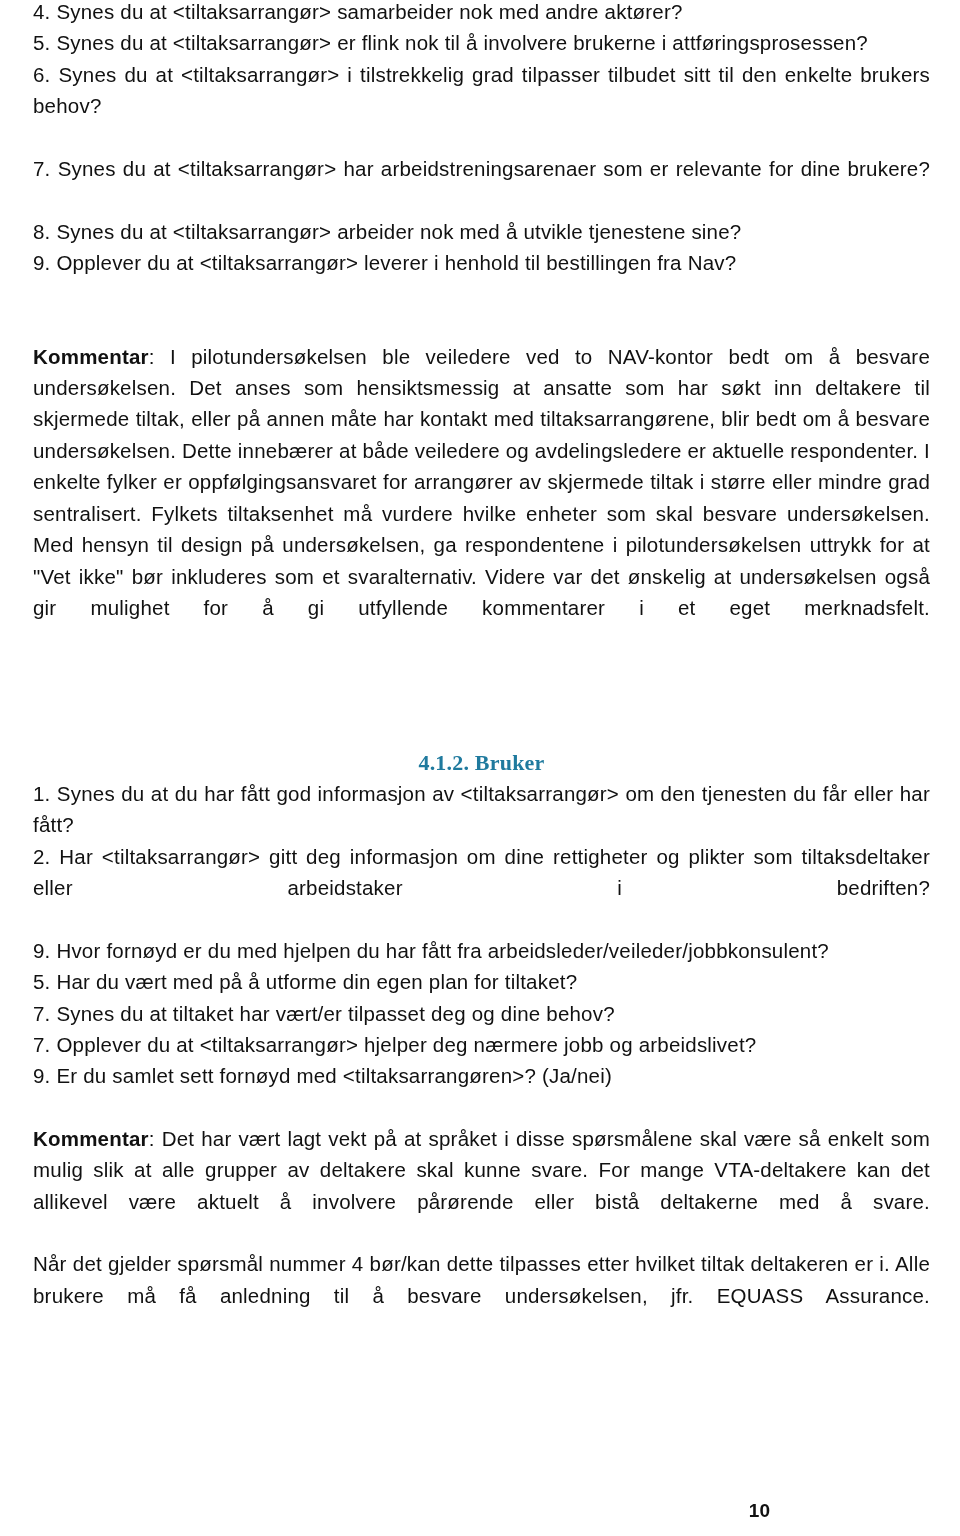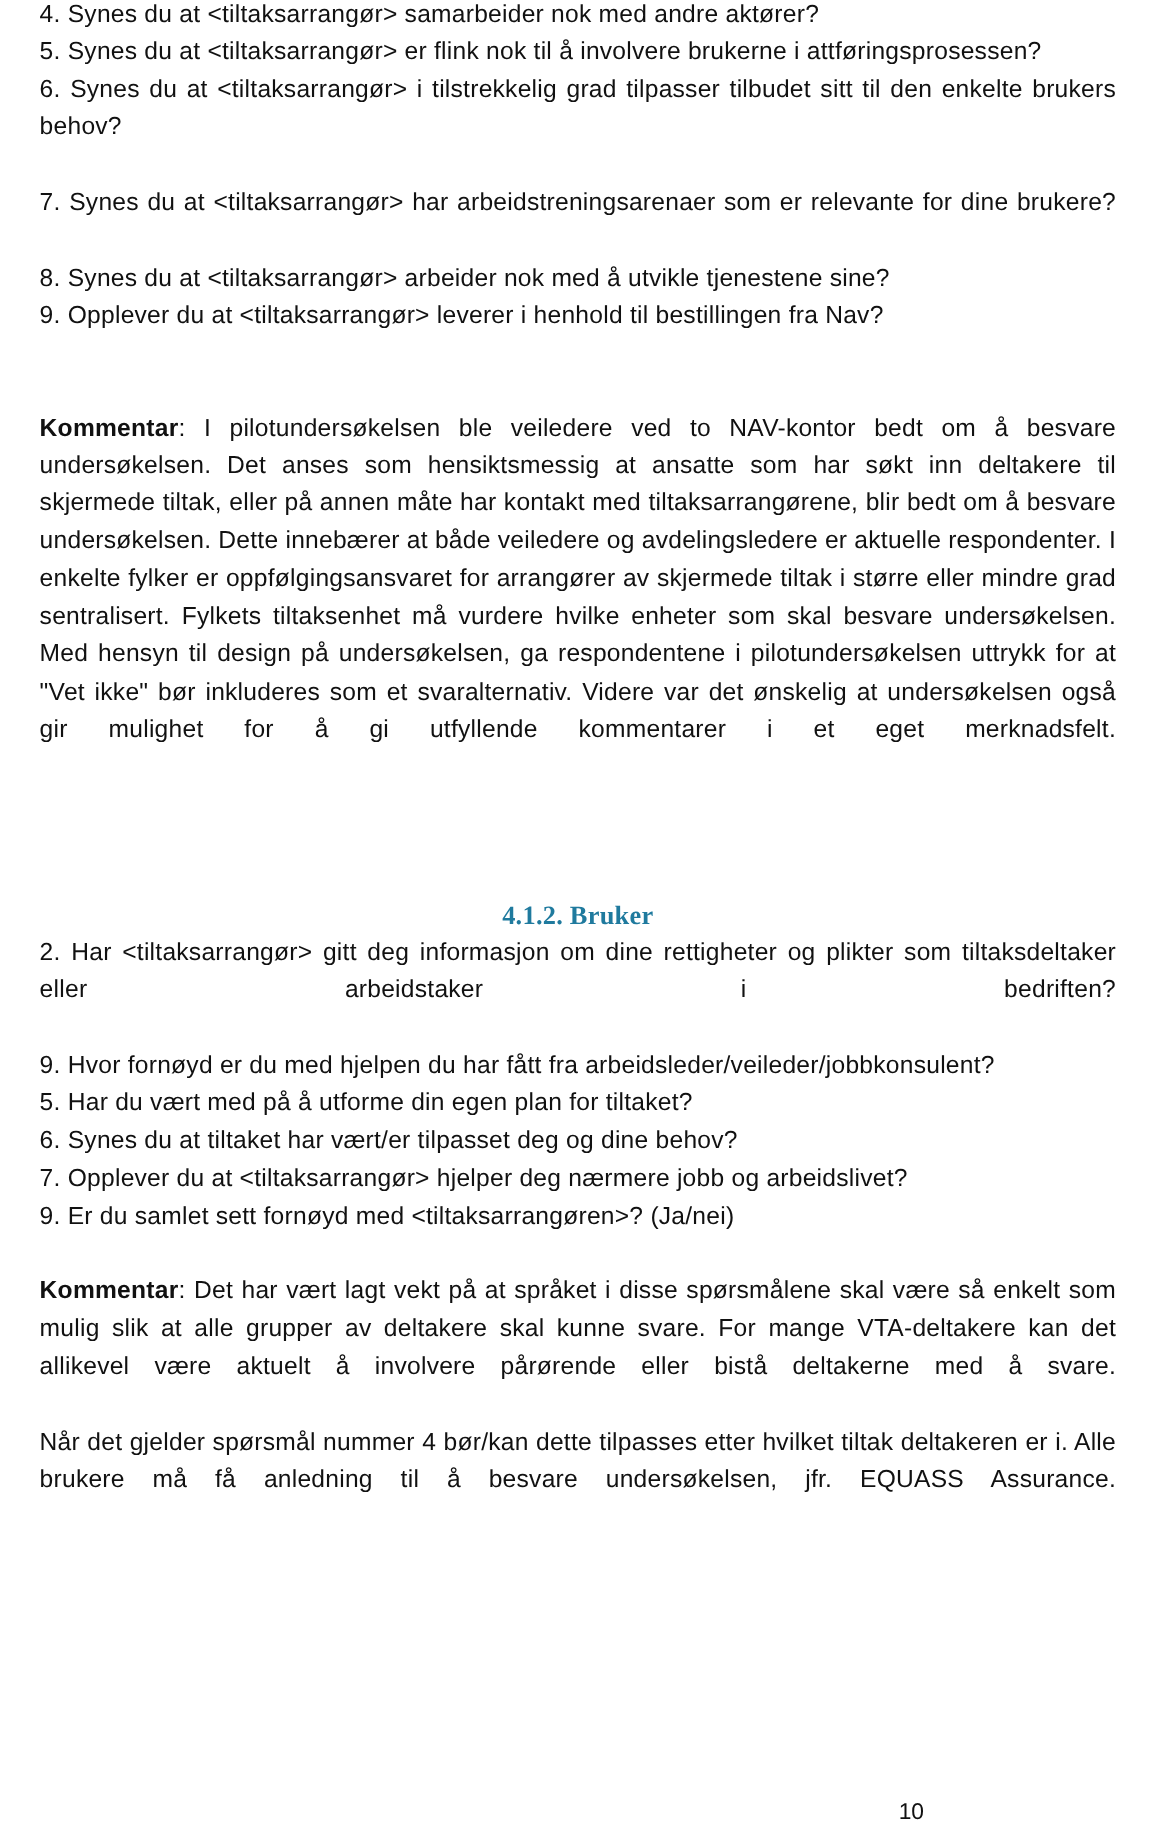--- a/index.html
+++ b/index.html
@@ -56,20 +56,21 @@
     font-weight: bold;
   }
   .page-number {
     position: absolute;
     right: 30px;
     bottom: 14px;
     font-size: 19px;
     line-height: 22px;
     color: #111111;
     font-family: "Liberation Sans", sans-serif;
+    font-weight: bold;
   }
   
   .para::after {
     content: "";
     display: inline-block;
     width: 100%;
   }
   .para.nojustify-after::after {
     content: none;
   }
@@ -88,24 +89,25 @@
     <p class="para nojustify-after">9. Opplever du at &lt;tiltaksarrangør&gt; leverer i henhold til bestillingen fra Nav?</p>
 
     <div class="spacer-2"></div>
 
     <p class="para"><span class="kommentar-label">Kommentar</span><span>: I pilotundersøkelsen ble veiledere ved to NAV-kontor bedt om å besvare undersøkelsen. Det anses som hensiktsmessig at ansatte som har søkt inn deltakere til skjermede tiltak, eller på annen måte har kontakt med tiltaksarrangørene, blir bedt om å besvare undersøkelsen. Dette innebærer at både veiledere og avdelingsledere er aktuelle respondenter. I enkelte fylker er oppfølgingsansvaret for arrangører av skjermede tiltak i større eller mindre grad sentralisert. Fylkets tiltaksenhet må vurdere hvilke enheter som skal besvare undersøkelsen. Med hensyn til design på undersøkelsen, ga respondentene i pilotundersøkelsen uttrykk for at "Vet ikke" bør inkluderes som et svaralternativ. Videre var det ønskelig at undersøkelsen også gir mulighet for å gi utfyllende kommentarer i et eget merknadsfelt.</span></p>
 
     <div class="spacer-3"></div>
 
     <h3 class="heading">4.1.2. Bruker</h3>
 
+    <p class="para nojustify-after">1. Synes du at du har fått god informasjon av &lt;tiltaksarrangør&gt; om den tjenesten du får eller har fått?</p>
     <p class="para">2. Har &lt;tiltaksarrangør&gt; gitt deg informasjon om dine rettigheter og plikter som tiltaksdeltaker eller arbeidstaker i bedriften?</p>
     <p class="para nojustify-after">9. Hvor fornøyd er du med hjelpen du har fått fra arbeidsleder/veileder/jobbkonsulent?</p>
     <p class="para nojustify-after">5. Har du vært med på å utforme din egen plan for tiltaket?</p>
-    <p class="para nojustify-after">6. Synes du at tiltaket har vært/er tilpasset deg og dine behov?</p>
+    <p class="para nojustify-after">7. Synes du at tiltaket har vært/er tilpasset deg og dine behov?</p>
     <p class="para nojustify-after">7. Opplever du at &lt;tiltaksarrangør&gt; hjelper deg nærmere jobb og arbeidslivet?</p>
     <p class="para nojustify-after">9. Er du samlet sett fornøyd med &lt;tiltaksarrangøren&gt;? (Ja/nei)</p>
 
     <div class="spacer-1"></div>
 
     <p class="para"><span class="kommentar-label">Kommentar</span><span>: Det har vært lagt vekt på at språket i disse spørsmålene skal være så enkelt som mulig slik at alle grupper av deltakere skal kunne svare. For mange VTA-deltakere kan det allikevel være aktuelt å involvere pårørende eller bistå deltakerne med å svare.</span></p>
     <p class="para">Når det gjelder spørsmål nummer 4 bør/kan dette tilpasses etter hvilket tiltak deltakeren er i. Alle brukere må få anledning til å besvare undersøkelsen, jfr. EQUASS Assurance.</p>
 
   </div>
 

